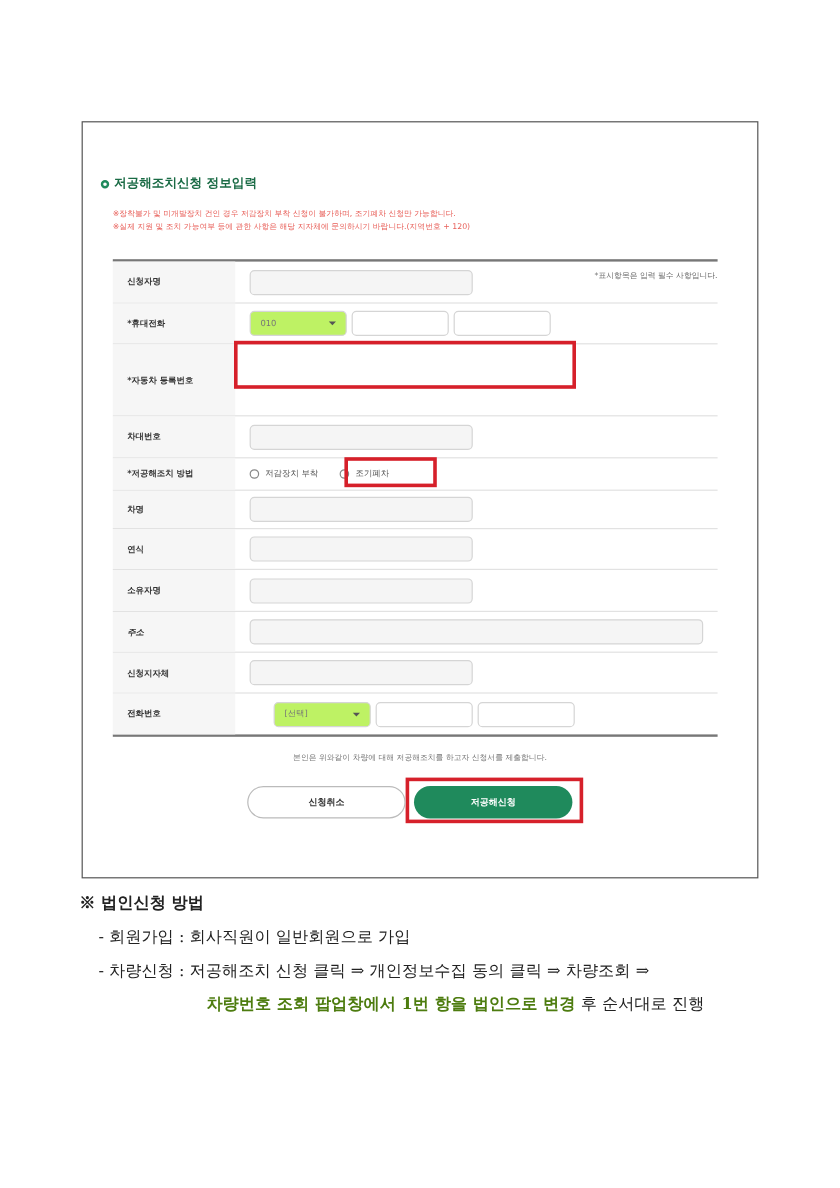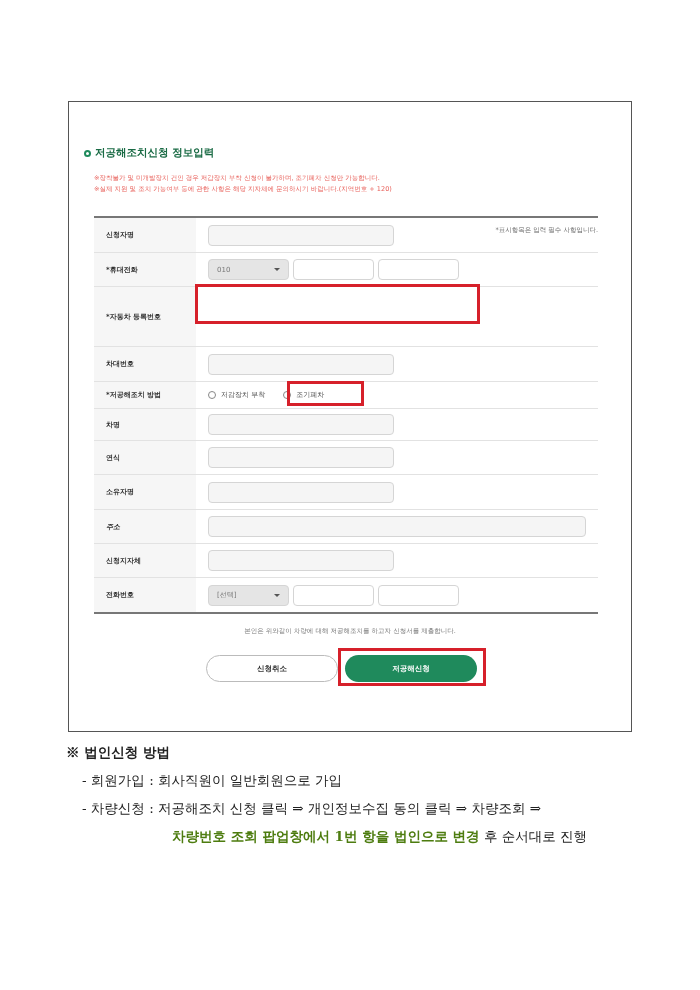--- a/index.html
+++ b/index.html
@@ -15,21 +15,21 @@
   .req-note { position: absolute; right: 102px; top: 204px; font-size: 6.5px; color: #666; margin-top: 22px; }
 
   .form-table { position: absolute; left: 94px; top: 216px; width: 504px; border-top: 2px solid #777; border-bottom: 2px solid #777; }
   .row { display: flex; border-bottom: 1px solid #e2e2e2; }
   .row:last-child { border-bottom: none; }
   .row .label { width: 102px; background: #f6f6f6; font-size: 7px; font-weight: bold; color: #333; padding-left: 12px; display: flex; align-items: center; }
   .row .field { flex: 1; display: flex; align-items: center; padding-left: 12px; position: relative; }
 
   .inp { height: 21px; border: 1px solid #d5d5d5; border-radius: 4px; background: #f5f5f5; }
   .inp.white { background: #fff; }
-  .sel { height: 21px; border: 1px solid #d5d5d5; border-radius: 4px; background: #e5e5e5; font-size: 7px; color: #777; display: flex; align-items: center; justify-content: space-between; padding: 0 8px; }
+  .sel { height: 21px; border: 1px solid #d5d5d5; border-radius: 4px; background: #bef264; font-size: 7px; color: #777; display: flex; align-items: center; justify-content: space-between; padding: 0 8px; }
   .sel .caret { width: 0; height: 0; border-left: 3.5px solid transparent; border-right: 3.5px solid transparent; border-top: 3.5px solid #555; }
 
   .btn-lookup { height: 22px; width: 64px; background: #1f8a5c; color: #fff; font-size: 7px; font-weight: bold; border-radius: 4px; display: flex; align-items: center; justify-content: center; margin-left: 5px; }
 
   .warn { font-size: 6.5px; color: #e8403a; white-space: nowrap; line-height: 9px; }
 
   .radio { display: flex; align-items: center; font-size: 7px; color: #555; margin-right: 18px; }
   .radio .circle { width: 8px; height: 8px; border: 1px solid #888; border-radius: 50%; margin-right: 5px; background: #fff; }
 
   .hl { position: absolute; border: 3px solid #d6202a; pointer-events: none; }
@@ -129,21 +129,21 @@
       </div>
   </div>
 
   <div class="row" style="height:34px;">
     <div class="label">신청지자체</div>
     <div class="field">
         <div class="inp" style="width:186px;"></div>
       </div>
   </div>
 
-  <div class="row" style="height:34px;">
+  <div class="row" style="height:34px;gap:20px;">
     <div class="label">전화번호</div>
     <div class="field">
       <div class="sel" style="width:81px;">
         <span>[선택]</span>
         <span class="caret"></span>
       </div>
       <div class="inp white" style="width:81px;margin-left:4px;"></div>
       <div class="inp white" style="width:81px;margin-left:4px;"></div>
     </div>
   </div>

